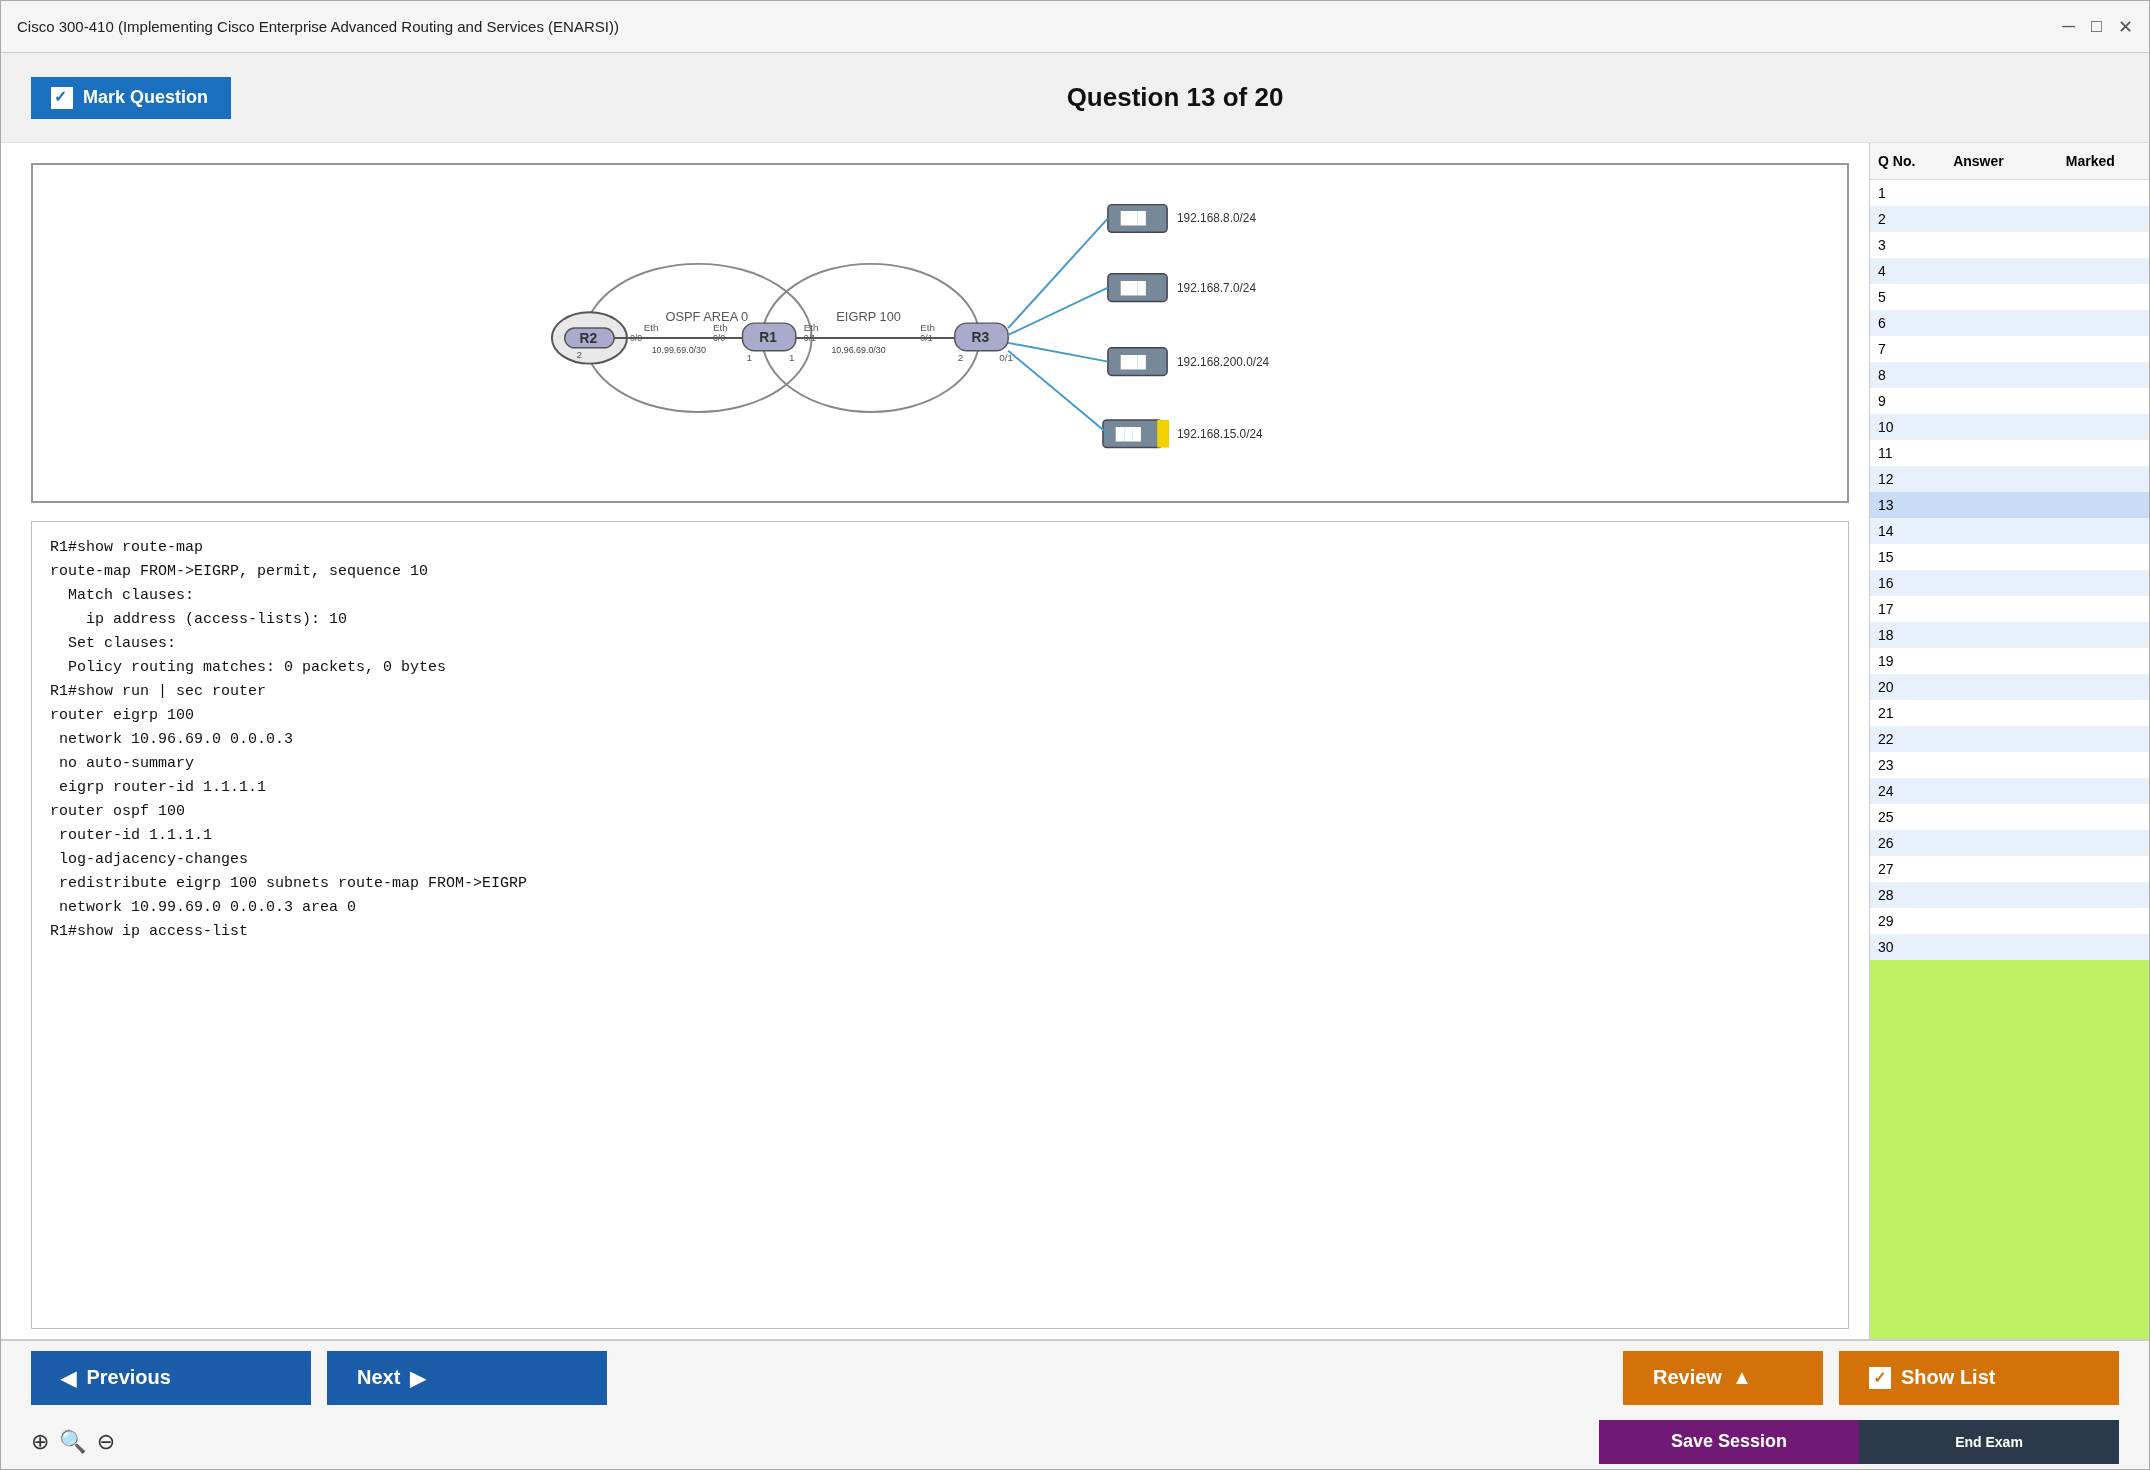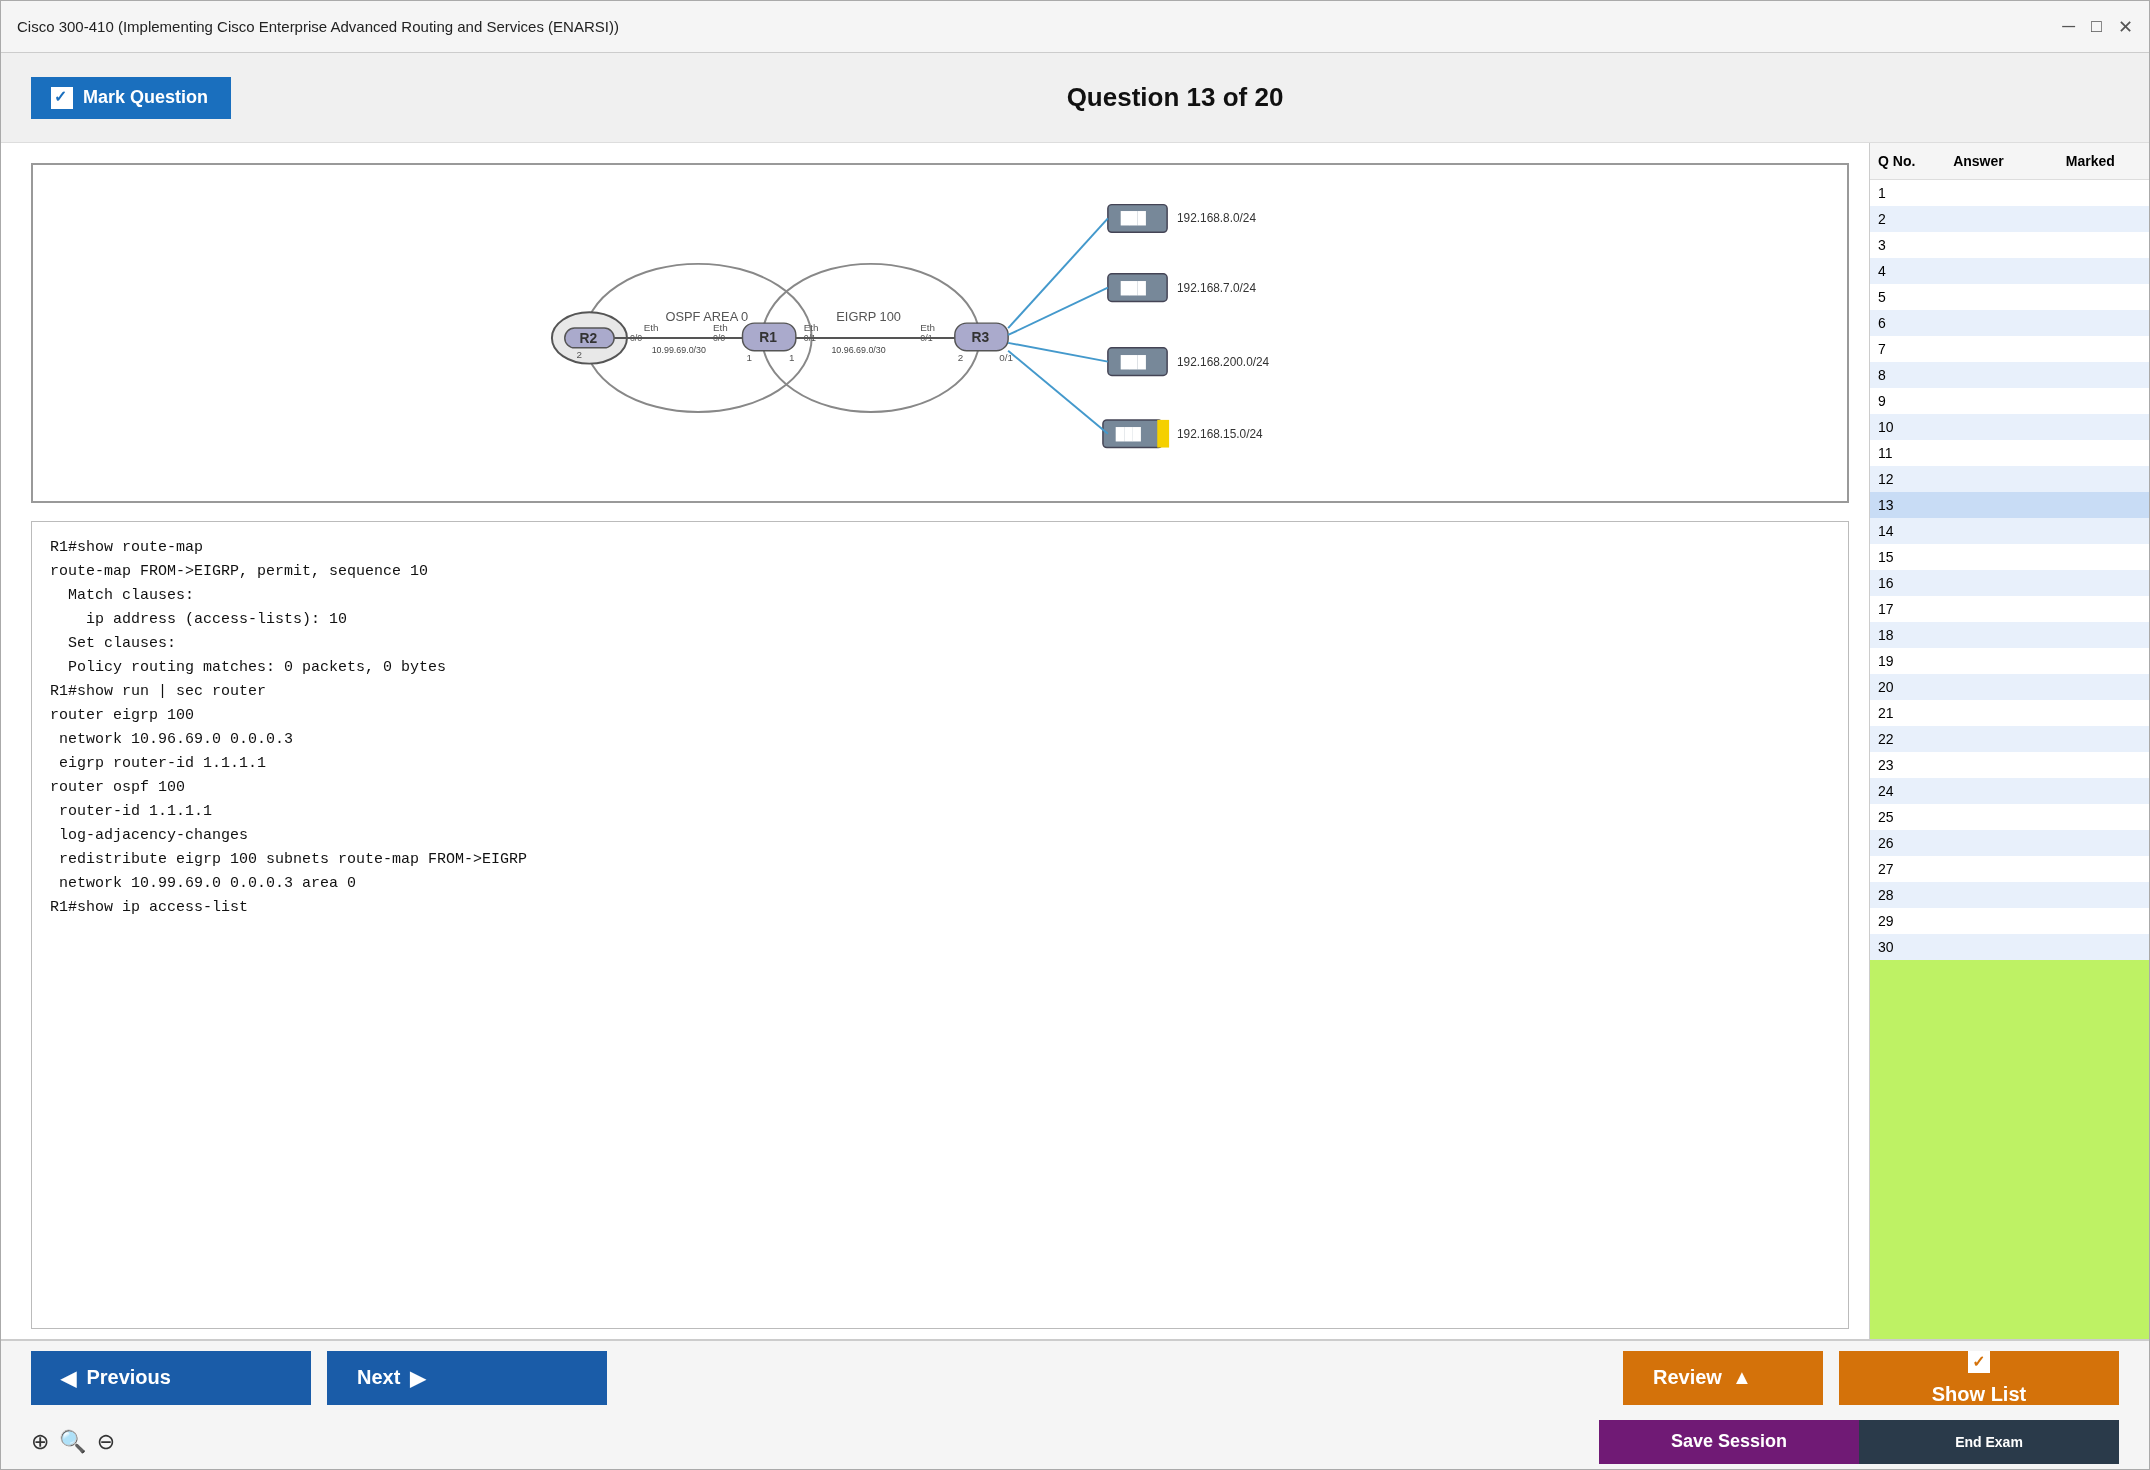--- a/index.html
+++ b/index.html
@@ -50,21 +50,21 @@
     .q-mark { flex: 1; }
 
     
     .bottom-nav { height: 130px; background: #f5f5f5; border-top: 2px solid #ccc; display: flex; flex-direction: column; justify-content: space-between; }
     .nav-row1 { display: flex; align-items: center; height: 75px; padding: 0 30px; gap: 16px; }
     .nav-row2 { display: flex; align-items: center; height: 55px; padding: 0 30px; }
     .btn-prev { background: #1a5ca8; color: #fff; border: none; padding: 0 30px; height: 54px; font-size: 20px; font-weight: bold; cursor: pointer; display: flex; align-items: center; gap: 10px; min-width: 280px; }
     .btn-next { background: #1a5ca8; color: #fff; border: none; padding: 0 30px; height: 54px; font-size: 20px; font-weight: bold; cursor: pointer; display: flex; align-items: center; gap: 10px; min-width: 280px; }
     .btn-show-answer { background: #d4720a; color: #fff; border: none; padding: 0 30px; height: 54px; font-size: 20px; font-weight: bold; cursor: pointer; display: flex; align-items: center; gap: 10px; min-width: 280px; }
     .btn-review { background: #d4720a; color: #fff; border: none; padding: 0 30px; height: 54px; font-size: 20px; font-weight: bold; cursor: pointer; display: flex; align-items: center; gap: 10px; min-width: 200px; }
-    .btn-show-list { background: #d4720a; color: #fff; border: none; padding: 0 30px; height: 54px; font-size: 20px; font-weight: bold; cursor: pointer; display: flex; align-items: center; gap: 10px; min-width: 280px; flex-direction: column; }
+    .btn-show-list { background: #d4720a; color: #fff; border: none; padding: 0 30px; height: 54px; font-size: 20px; font-weight: bold; cursor: pointer; display: flex; align-items: center; gap: 10px; min-width: 280px; }
     .btn-save { background: #701a75; color: #fff; border: none; padding: 0 30px; height: 44px; font-size: 18px; font-weight: bold; cursor: pointer; min-width: 260px; }
     .btn-end { background: #2a3a4a; color: #fff; border: none; padding: 0 30px; height: 44px; font-size: 14px; font-weight: bold; cursor: pointer; min-width: 260px; }
     .nav-spacer { flex: 1; }
     .zoom-controls { display: flex; gap: 10px; align-items: center; }
     .zoom-btn { background: none; border: none; font-size: 22px; cursor: pointer; color: #333; }
     .chk-square { width: 22px; height: 22px; background: #fff; border: 2px solid #fff; display: inline-flex; align-items: center; justify-content: center; }
     .chk-square::after { content: '✓'; color: #d4720a; font-size: 16px; }
     .arrow-left::before { content: '◀'; }
     .arrow-right::before { content: '▶'; }
     .review-arrow::before { content: '▲'; }
@@ -161,20 +161,21 @@
       <div class="code-box">
         <div>R1#show route-map</div>
         <div>route-map FROM-&gt;EIGRP, permit, sequence 10</div>
         <div>&nbsp;&nbsp;Match clauses:</div>
         <div>&nbsp;&nbsp;&nbsp;&nbsp;ip address (access-lists): 10</div>
         <div>&nbsp;&nbsp;Set clauses:</div>
         <div>&nbsp;&nbsp;Policy routing matches: 0 packets, 0 bytes</div>
         <div>R1#show run | sec router</div>
         <div>router eigrp 100</div>
         <div>&nbsp;network 10.96.69.0 0.0.0.3</div>
+        <div>&nbsp;no auto-summary</div>
         <div>&nbsp;eigrp router-id 1.1.1.1</div>
         <div>router ospf 100</div>
         <div>&nbsp;router-id 1.1.1.1</div>
         <div>&nbsp;log-adjacency-changes</div>
         <div>&nbsp;redistribute eigrp 100 subnets route-map FROM-&gt;EIGRP</div>
         <div>&nbsp;network 10.99.69.0 0.0.0.3 area 0</div>
         <div>R1#show ip access-list</div>
       </div>
 
     </div>

